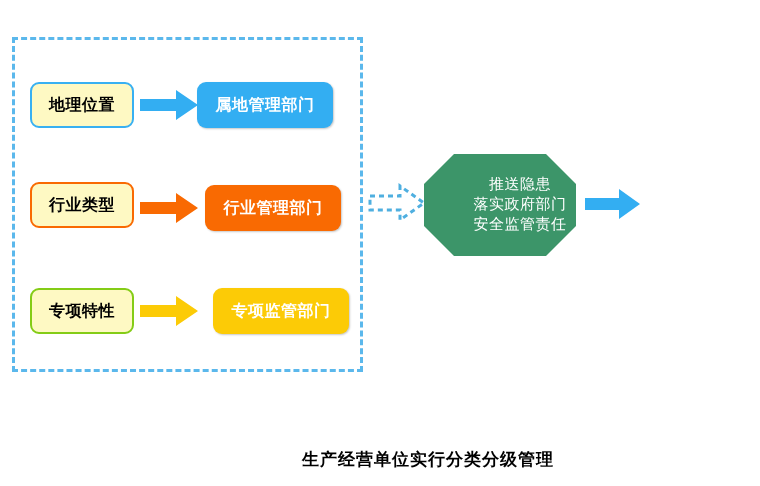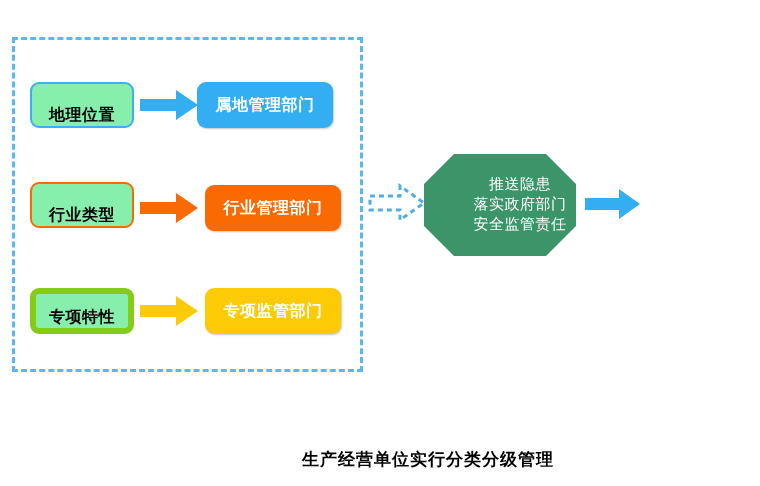--- a/index.html
+++ b/index.html
@@ -28,53 +28,53 @@
     border: 3px dashed #5BB8EC;
     box-sizing: border-box;
     background: transparent;
   }
 
   
   .crit-box {
     position: absolute;
     width: 104px;
     height: 46px;
-    background: #86efac;
+    background: #fef9c3;
     border-radius: 9px;
     box-sizing: border-box;
     display: flex;
-    align-items: flex-end;
+    align-items: center;
     justify-content: center;
     font-size: 16px;
     font-weight: bold;
     color: #000000;
     letter-spacing: 0.5px;
   }
   .crit-blue   { border: 2px solid #38B0F2; }
   .crit-orange { border: 2px solid #F96A02; }
-  .crit-yellow { border: 6px solid #84cc16; }
+  .crit-yellow { border: 2px solid #84cc16; }
 
   
   .dept-box {
     position: absolute;
     width: 136px;
     height: 46px;
     border-radius: 9px;
     display: flex;
     align-items: center;
     justify-content: center;
     font-size: 16px;
     font-weight: bold;
     color: #ffffff;
     letter-spacing: 0.5px;
     box-shadow: 1px 1px 2px rgba(0,0,0,0.22);
   }
   .dept-blue   { background: #33AEF2; }
   .dept-orange { background: #F96A02; }
-  .dept-yellow { background: #FCCB06; }
+  .dept-yellow { background: #FCCB06; margin-left: 8px; }
 
   
   .block-arrow {
     position: absolute;
     width: 58px;
     height: 34px;
   }
   .block-arrow svg { display: block; width: 100%; height: 100%; }
 
   

